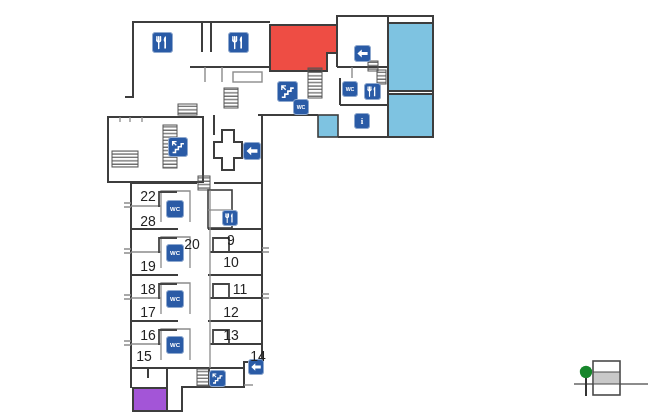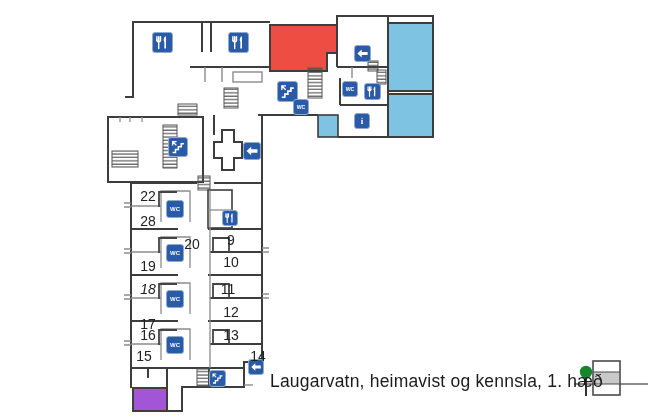--- a/index.html
+++ b/index.html
@@ -220,26 +220,25 @@
         <svg viewBox="-10 -10 20 20">
           <path fill="#fff" d="M-6.8,0 L-1,-5.2 V-2.1 H6.8 V2.1 H-1 V5.2 Z"></path>
         </svg>
       </div>
     </div>
   <div id="label-layer">
       <div class="room-label" style="left: 148px; top: 196px;">22</div>
       <div class="room-label" style="left: 148px; top: 221px;">28</div>
       <div class="room-label" style="left: 148px; top: 244px; margin-left: 44px;">20</div>
       <div class="room-label" style="left: 148px; top: 266px;">19</div>
-      <div class="room-label" style="left: 148px; top: 289px; font-style: italic;">18</div>
-      <div class="room-label" style="left: 148px; top: 324px;">17</div>
+      <div class="room-label" style="left: 148px; top: 289px;">18</div>
+      <div class="room-label" style="left: 148px; top: 312px;">17</div>
       <div class="room-label" style="left: 148px; top: 335px;">16</div>
       <div class="room-label" style="left: 144px; top: 356px;">15</div>
       <div class="room-label" style="left: 231px; top: 240px;">9</div>
       <div class="room-label" style="left: 231px; top: 262px;">10</div>
-      <div class="room-label" style="left: 228px; top: 289px;">11</div>
+      <div class="room-label" style="left: 240px; top: 289px;">11</div>
       <div class="room-label" style="left: 231px; top: 312px;">12</div>
       <div class="room-label" style="left: 231px; top: 335px; text-align: center;">13</div>
       <div class="room-label" style="left: 231px; top: 356px; margin-left: 27px;">14</div>
     </div>
 
-  <div id="map-title">Laugarvatn, heimavist og kennsla, 1. hæð</div>
 </div>
 
 </body></html>

